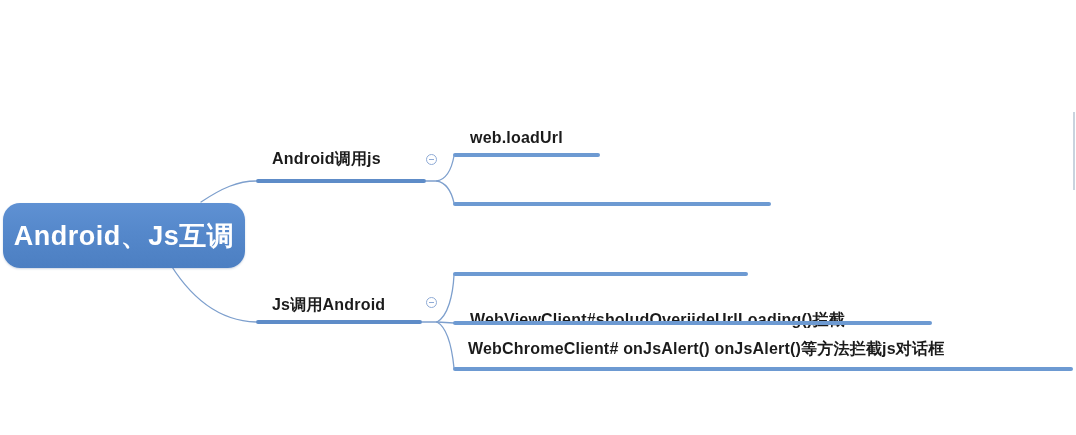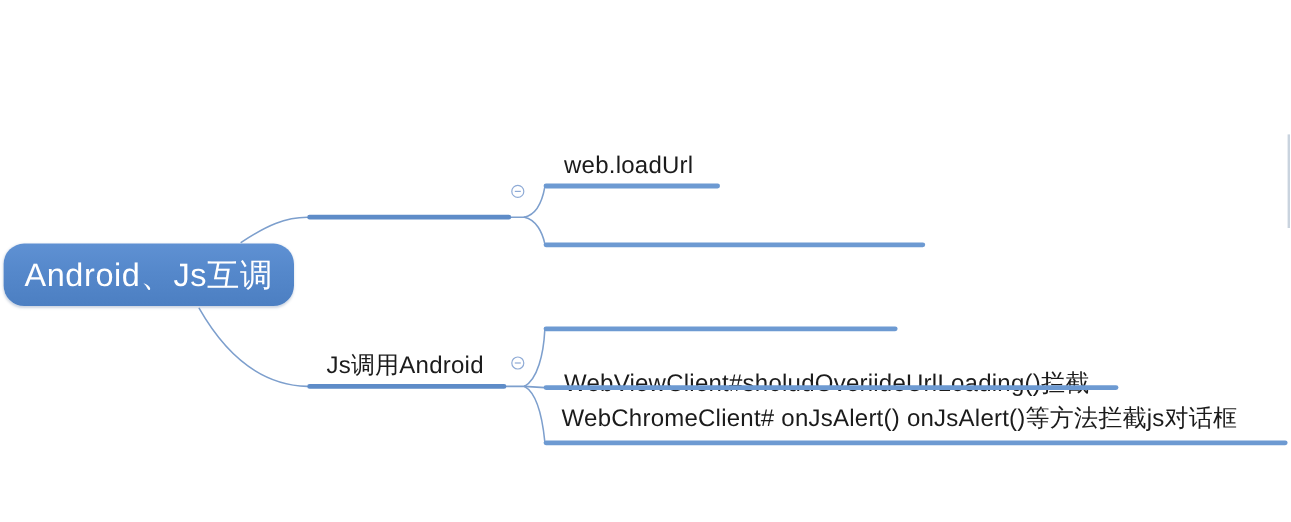--- a/index.html
+++ b/index.html
@@ -8,32 +8,32 @@
     --icon-stroke:#8fabd6; --text:#1b1b1b; --edge:#c9d3de;
   }
   html,body{margin:0;padding:0;background:#ffffff;}
   #canvas{
     position:relative; width:1076px; height:435px; overflow:hidden;
     background:#ffffff; font-family:"Liberation Sans", sans-serif;
   }
   svg.connector-layer{position:absolute; left:0; top:0; width:1076px; height:435px; pointer-events:none;}
   svg.connector-layer path{fill:none; stroke:var(--connector); stroke-width:1.3; stroke-linecap:round;}
   .topic-label{
-    position:absolute; white-space:pre; font-size:20px; line-height:24px;
-    color:var(--text); letter-spacing:0.2px;
+    position:absolute; white-space:pre; font-size:16px; line-height:24px;
+    color:var(--text); letter-spacing:0.2px;font-weight:bold;
   }
   .underline{
     position:absolute; height:4px; border-radius:2px; background:var(--child-line);
   }
   .underline.branch{background:var(--branch-line);}
   .root-topic{
-    position:absolute; left:3px; top:203px; width:242px; height:52px;
+    position:absolute; left:3px; top:203px; width:242px; height:65px;
     background:linear-gradient(180deg,#5f91d3 0%, var(--root-fill) 45%, var(--root-fill-dark) 100%);
     border-radius:17px; display:flex; align-items:center; justify-content:center;
-    color:var(--root-text); font-size:27px; font-weight:normal; letter-spacing:0.5px;
+    color:var(--root-text); font-size:27px; font-weight:bold; letter-spacing:0.5px;
     box-shadow:0 1px 2px rgba(60,90,140,0.25);
   }
   .collapse-icon{
     position:absolute; width:11px; height:11px; border:1.2px solid var(--icon-stroke);
     border-radius:50%; background:#ffffff; box-sizing:border-box; cursor:pointer;
   }
   .collapse-icon::after{
     content:""; position:absolute; left:2px; right:2px; top:50%; margin-top:-0.6px;
     height:1.2px; background:var(--icon-stroke);
   }
@@ -79,20 +79,21 @@
     <path d="M 422,322 L 437,322"></path>
     <path d="M 437,322 C 448,316 453,295 454,275"></path>
     <path d="M 437,322 L 454,323"></path>
     <path d="M 437,322 C 448,328 452,348 454,368"></path>
   </svg>
 
   <div class="root-topic">
     <span>Android、Js互调</span>
   </div>
 
+  <div class="topic-label" id="b1-label">Android调用js</div>
   <div class="underline branch" id="b1-line"></div>
   <div class="collapse-icon" id="collapse-b1" title=""></div>
 
   <div class="topic-label" id="b1c1-label">web.loadUrl</div>
   <div class="underline" id="b1c1-line"></div>
 
   <div class="underline" id="b1c2-line"></div>
 
   <div class="topic-label" id="b2-label">Js调用Android</div>
   <div class="underline branch" id="b2-line"></div>

